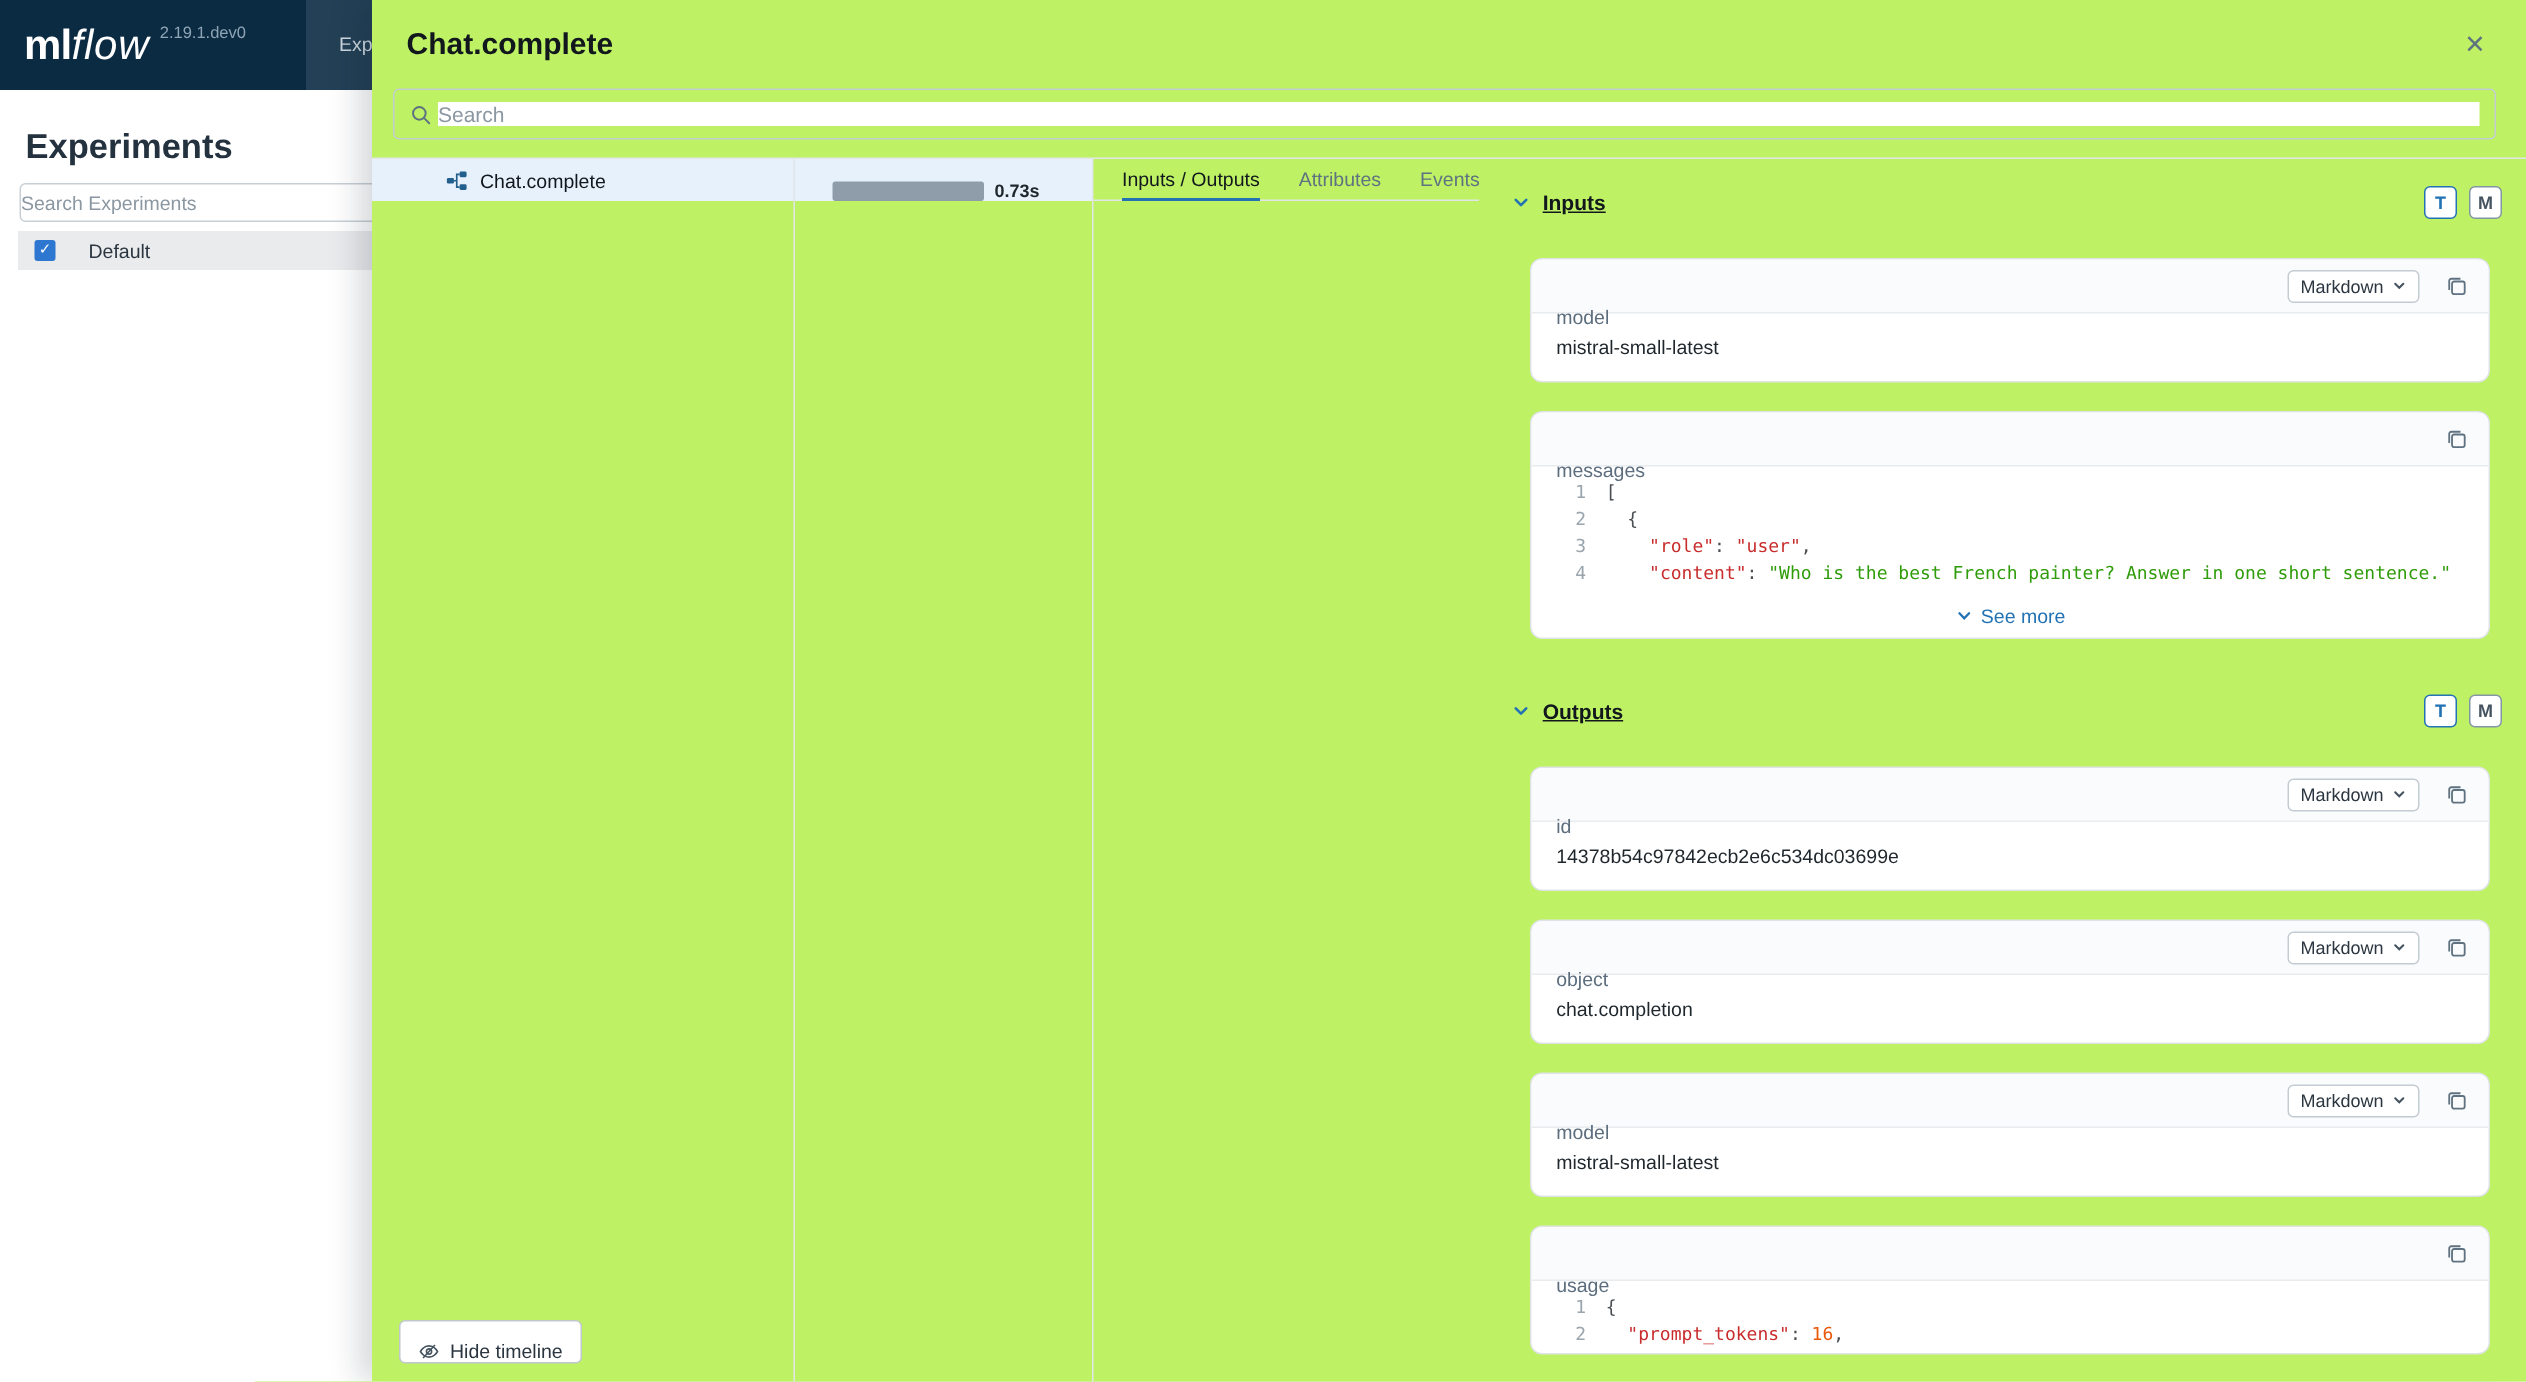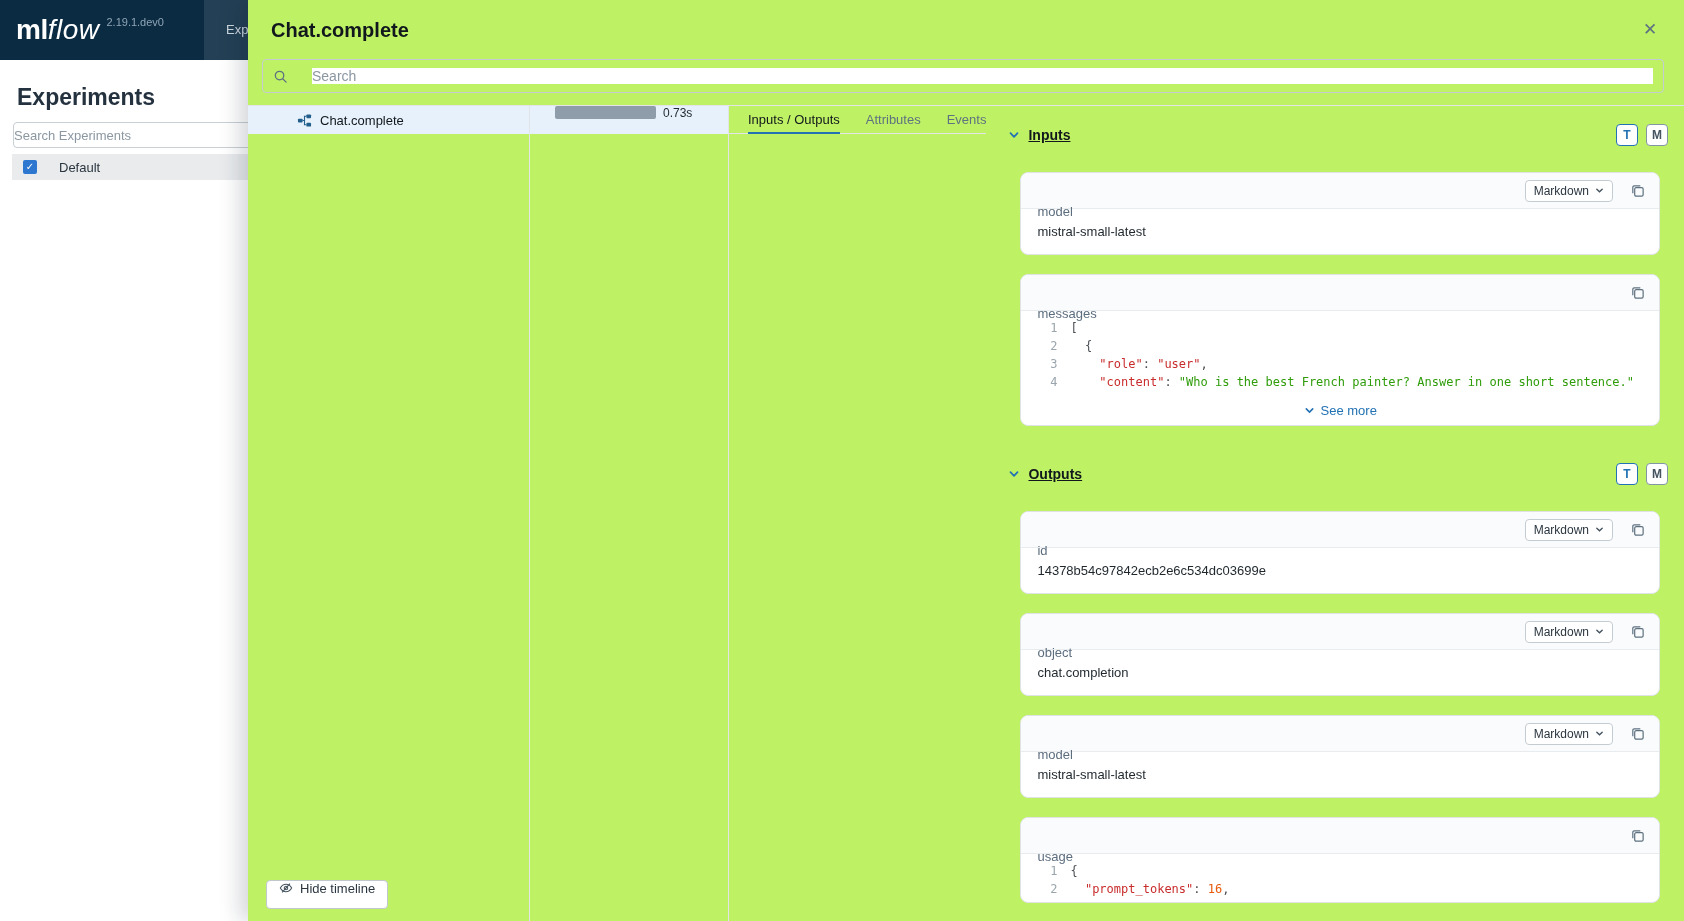--- a/index.html
+++ b/index.html
@@ -20,40 +20,40 @@
   .exp-search::placeholder { color: #8b97a1; }
   .exp-row { position: absolute; left: 12px; top: 154px; width: 270px; height: 26px; background: #e9ebed; display: flex; align-items: center; padding-left: 11px; font-size: 13px; color: #2b3640; z-index: 1; cursor: pointer; }
   .checkbox { width: 14px; height: 14px; background: #2e77d0; border-radius: 2px; color: #fff; font-size: 10px; line-height: 14px; text-align: center; margin-right: 22px; flex: none; }
 
   
   .drawer { position: absolute; left: 248px; top: 0; right: 0; bottom: 0; background: #bef264; box-shadow: -8px 0 20px rgba(15,30,44,0.18); z-index: 5; display: flex; flex-direction: column; }
   .drawer-top { border-bottom: 1px solid #e2e5e8; padding: 16px 20px 12px 14px; flex: none; }
   .title-row { display: flex; align-items: center; padding-left: 9px; margin-bottom: 15px; }
   .drawer-title { font-size: 20px; font-weight: 700; color: #11171c; flex: 1; }
   .close-btn { width: 28px; height: 28px; border: none; background: transparent; color: #5f7281; font-size: 17px; cursor: pointer; line-height: 28px; text-align: center; }
-  .search-box { height: 32px; border: 1px solid #c4ccd3; border-radius: 4px; display: flex; align-items: center; padding: 16px 10px; gap: 24px; }
+  .search-box { height: 32px; border: 1px solid #c4ccd3; border-radius: 4px; display: flex; align-items: center; padding: 16px 10px; gap: 4px; }
   .search-box input { border: none; outline: none; flex: 1; font-size: 14px; color: #1f272d; font-family: "Liberation Sans", sans-serif; }
   .search-box input::placeholder { color: #8b97a1; }
 
   .drawer-body { flex: 1; display: flex; min-height: 0; }
 
   
   .timeline-pane { width: 481px; flex: none; border-right: 1px solid #e2e5e8; position: relative; }
   .tl-divider { position: absolute; left: 281px; top: 0; bottom: 0; width: 1px; background: #e2e5e8; }
   .tl-header { display: flex; height: 32px; align-items: center; border-bottom: 1px solid #eef1f3; }
   .tl-header-name { width: 281px; flex: none; padding-left: 13px; font-size: 13px; font-weight: 500; color: #1f272d; }
   .tl-header-ruler { flex: 1; position: relative; height: 100%; }
   .tick { position: absolute; top: 9px; font-size: 11px; color: #5f7281; }
   .tick.t0 { left: 13px; } .tick.t1 { left: 64px; }
   .tl-row { display: flex; height: 28px; background: #e7f1fb; cursor: pointer; }
   .tl-row-name { width: 281px; flex: none; display: flex; align-items: center; padding-left: 49px; gap: 8px; font-size: 13px; color: #11171c; }
-  .tl-row-gantt { flex: 1; display: flex; align-items: flex-start; }
+  .tl-row-gantt { flex: 1; display: flex; align-items: flex-end; font-weight: bold; }
   .gantt-bar { margin-left: 26px; width: 101px; height: 13px; background: #8f9dab; border-radius: 2px; }
   .gantt-duration { margin-left: 7px; font-size: 12px; color: #1f272d; }
-  .hide-btn { position: absolute; left: 18px; bottom: 12px; height: 29px; border: 1px solid #c0c7cd; border-radius: 4px; background: #fff; display: flex; align-items: flex-start; gap: 7px; padding: 0 12px; font-size: 13px; color: #2b3640; cursor: pointer; font-family: "Liberation Sans", sans-serif; }
+  .hide-btn { position: absolute; left: 18px; bottom: 12px; height: 29px; border: 1px solid #c0c7cd; border-radius: 4px; background: #fff; display: flex; align-items: flex-end; gap: 7px; padding: 0 12px; font-size: 13px; color: #2b3640; cursor: pointer; font-family: "Liberation Sans", sans-serif; }
 
   
   .detail-pane { flex: 1; display: flex; flex-direction: row; min-width: 0; }
   .tabs { height: 28px; flex: none; display: flex; gap: 26px; padding-left: 19px; border-bottom: 1px solid #e2e5e8; }
   .tab { font-size: 13px; color: #5f7281; display: flex; align-items: center; border-bottom: 2px solid transparent; margin-bottom: -1px; cursor: pointer; }
   .tab.active { color: #11171c; font-weight: 500; border-bottom-color: #2272b4; }
   .detail-scroll { flex: 1; overflow: hidden; padding: 16px 16px 0 22px; }
 
   .section-header { display: flex; align-items: center; height: 26px; margin-bottom: 24px; }
   .section-header .chev { cursor: pointer; display: flex; }

